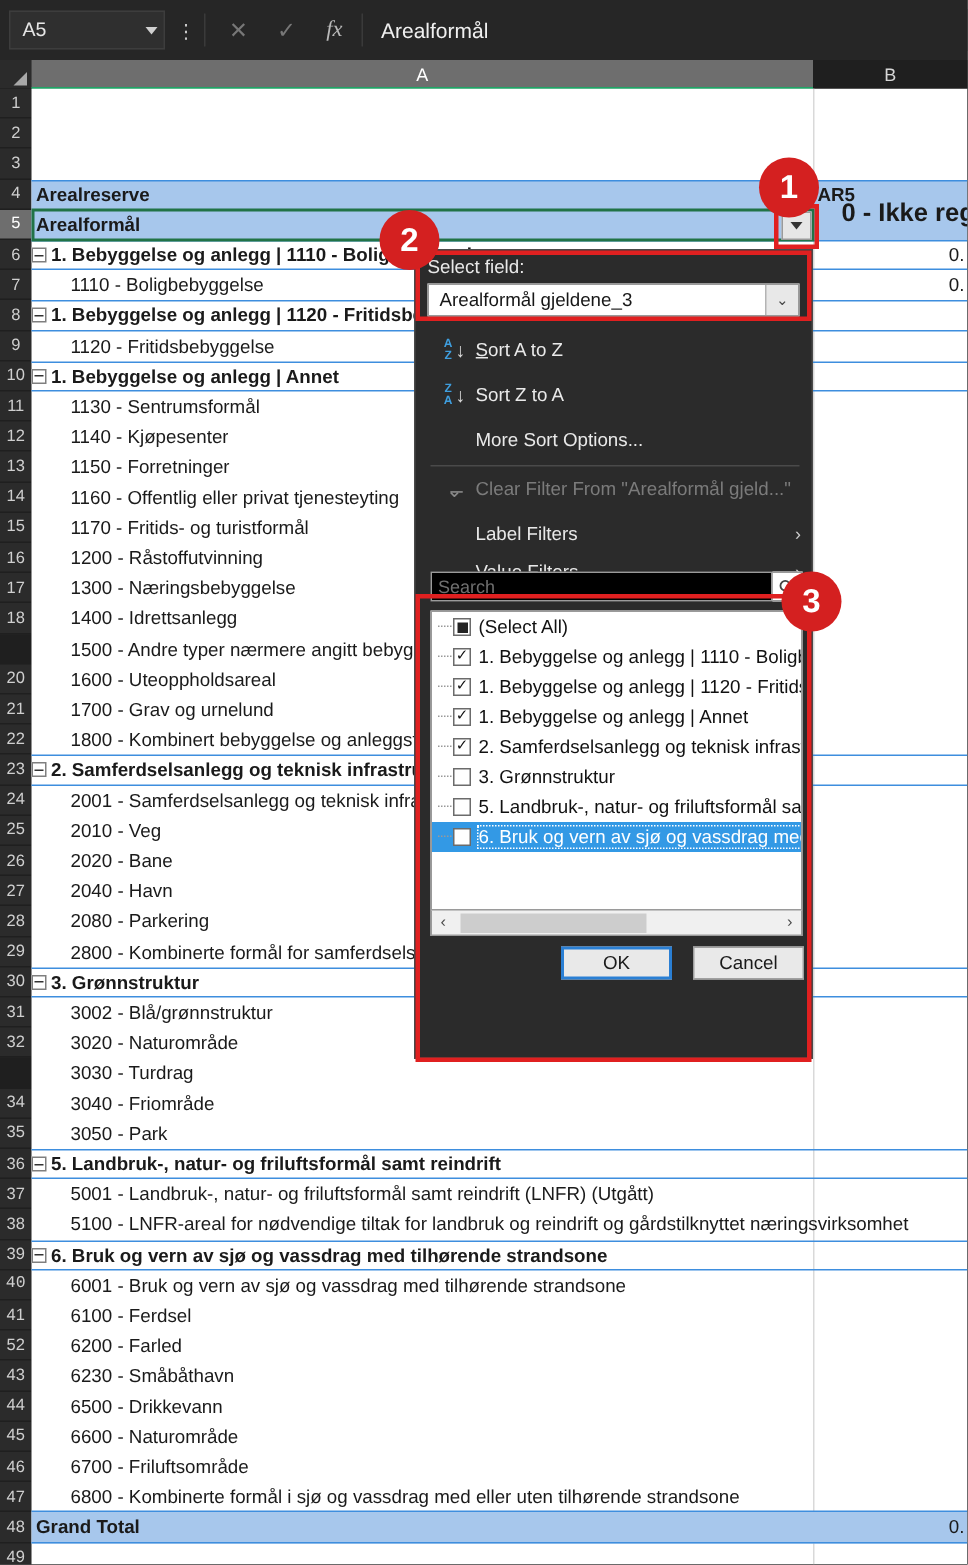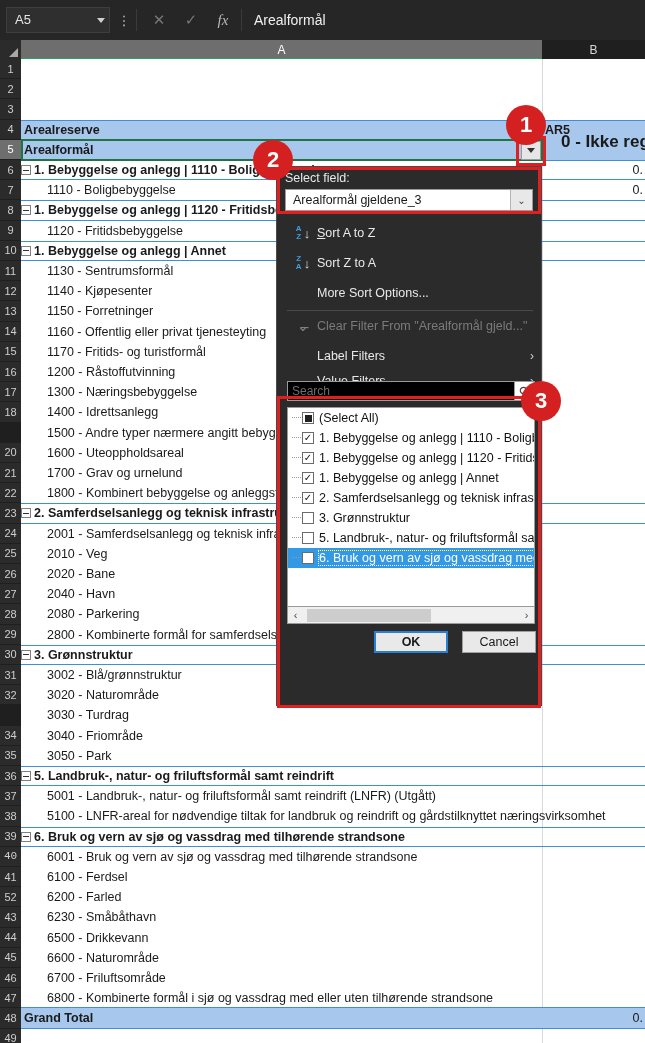--- a/index.html
+++ b/index.html
@@ -649,21 +649,21 @@
 
     <div class="dd-hscroll">
       <div class="hs-arrow">‹</div>
       <div class="hs-track">
         <div class="hs-thumb"></div>
       </div>
       <div class="hs-arrow">›</div>
     </div>
 
     <div class="dd-okcancel">
-      <div class="btn primary" style="left:97px; top:2px;font-weight:bold;">OK</div>
+      <div class="btn primary" style="left:97px; top:2px;">OK</div>
       <div class="btn" style="left:185px; top:2px;">Cancel</div>
     </div>
   </div>
 
   <div class="redbox" style="left:516px; top:136px; width:30px; height:30px;"></div>
   <div class="badge" style="left:506px; top:105px;">1</div>
 
   <div class="redbox" style="left:277px; top:167px; width:264px; height:47px;"></div>
   <div class="badge" style="left:253px; top:140px;">2</div>
 

